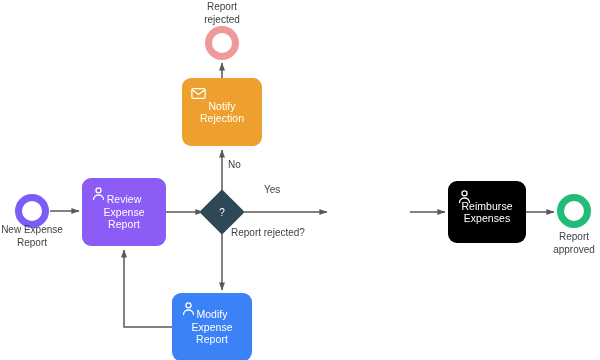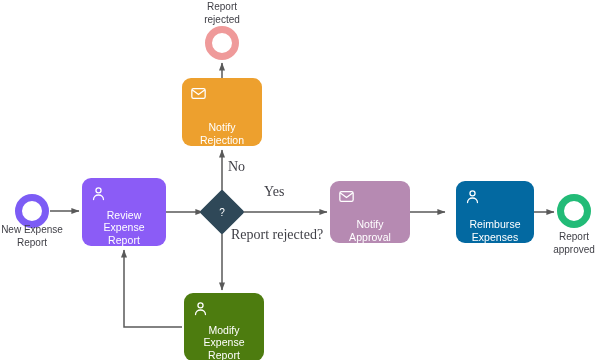--- a/index.html
+++ b/index.html
@@ -33,21 +33,21 @@
     position: absolute;
     box-sizing: border-box;
   }
 
   
   .task {
     border-radius: 9px;
     display: flex;
     flex-direction: column;
     align-items: center;
-    justify-content: flex-end;
+    justify-content: center;
     color: #ffffff;
     text-align: center;
     line-height: 1.18;
     padding: 0 5px;
   }
   .task .task-label {
     font-size: 10.5px;
     letter-spacing: .05px;
     white-space: pre-line;
   }
@@ -106,24 +106,23 @@
     display: flex;
     align-items: center;
     justify-content: center;
     color: #ffffff;
     font-size: 10px;
   }
 
   
   .edge-label {
     position: absolute;
-    font-size: 14px;
+    font-size: 10px;
     color: #3f3f46;
     white-space: nowrap;
-    font-family: Liberation Serif, serif;
   }
 </style>
 </head>
 <body>
 
 <div id="canvas">
 
   <svg id="edges" viewBox="0 0 600 360" width="600" height="360">
     <defs>
       <marker id="arrow" markerWidth="9" markerHeight="9" refX="7.6" refY="3" orient="auto" markerUnits="userSpaceOnUse">
@@ -178,42 +177,33 @@
 
   <div class="node gateway" style="left:206px; top:196px; width:32px; height:32px;">
     <span class="diamond" style="background:#2f4858;"></span>
     <span class="gw-mark">?</span>
   </div>
 
   <div class="edge-label" style="left:228px; top:159px;">No</div>
   <div class="edge-label" style="left:264px; top:184px;">Yes</div>
   <div class="edge-label" style="left:231px; top:227px;">Report rejected?</div>
 
-  <div class="node task" style="left:184px; top:293px; width:80px; height:68px; background:#4d7c0f;">
+  <div class="node task" style="left:172px; top:293px; width:80px; height:68px; background:#3b82f6;">
     <span class="task-icon">
       <svg viewBox="0 0 24 24" fill="none" stroke="#ffffff" stroke-width="1.8" stroke-linecap="round" stroke-linejoin="round">
         <circle cx="12" cy="7.5" r="3.6"></circle>
         <path d="M5 20.5c0-3.9 3.1-6.4 7-6.4s7 2.5 7 6.4"></path>
       </svg>
     </span>
     <span class="task-label">Modify Expense
 Report</span>
   </div>
 
-  <div class="node task" style="left:330px; top:181px; width:80px; height:62px; background:#b68ab2;">
-    <span class="task-icon">
-      <svg viewBox="0 0 24 24" fill="none" stroke="#ffffff" stroke-width="1.8" stroke-linecap="round" stroke-linejoin="round">
-        <rect x="2.6" y="5.2" width="18.8" height="13.6" rx="2.2"></rect>
-        <path d="M3.4 7.1 L12 13.4 L20.6 7.1"></path>
-      </svg>
-    </span>
-    <span class="task-label">Notify Approval</span>
-  </div>
-
-  <div class="node task" style="left:448px; top:181px; width:78px; height:62px; background:#0369a1;margin-left:8px;">
+
+  <div class="node task" style="left:448px; top:181px; width:78px; height:62px; background:#000000;">
     <span class="task-icon">
       <svg viewBox="0 0 24 24" fill="none" stroke="#ffffff" stroke-width="1.8" stroke-linecap="round" stroke-linejoin="round">
         <circle cx="12" cy="7.5" r="3.6"></circle>
         <path d="M5 20.5c0-3.9 3.1-6.4 7-6.4s7 2.5 7 6.4"></path>
       </svg>
     </span>
     <span class="task-label">Reimburse
 Expenses</span>
   </div>
 

